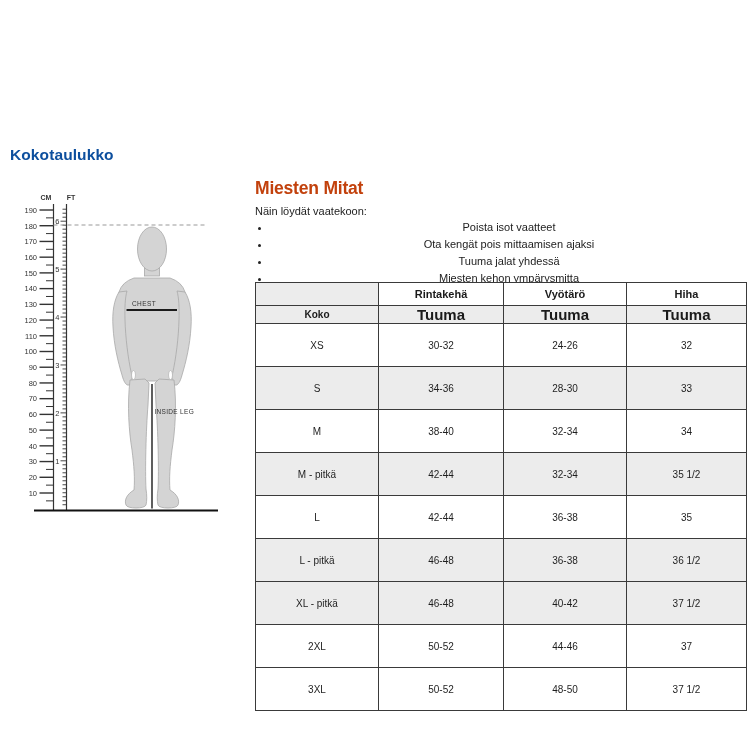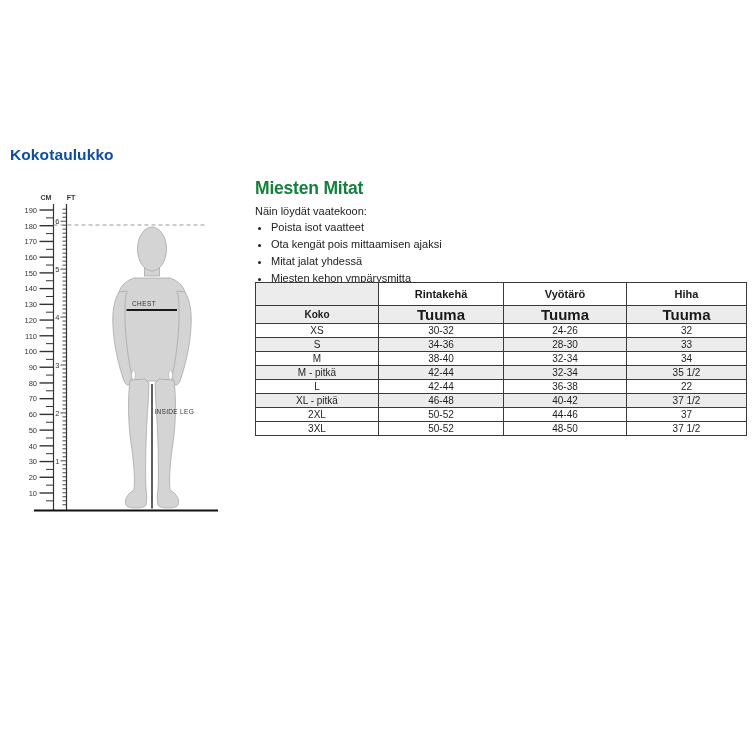--- a/index.html
+++ b/index.html
@@ -6,38 +6,38 @@
   body{
     width:755px;height:755px;background:#ffffff;position:relative;overflow:hidden;
     font-family:"Liberation Sans","DejaVu Sans",sans-serif;color:#1a1a1a;
   }
   .page-title{
     position:absolute;left:10px;top:146px;margin:0;
     font-size:15.5px;font-weight:bold;color:#0d4f9e;letter-spacing:0.1px;
   }
   .diagram{position:absolute;left:10px;top:190px;width:235px;height:332px;}
   .content{position:absolute;left:255px;top:178px;width:492px;}
-  .content h1{margin:0 0 6px 0;font-size:17.5px;font-weight:bold;letter-spacing:-0.2px;color:#15803d;}
+  .content h1{margin:0 0 6px 0;font-size:17.5px;font-weight:bold;letter-spacing:-0.2px;color:#c2410c;}
   .intro{font-size:11px;margin:0 0 5px 0;color:#222;}
-  ul.tips{margin:0;padding:0 0 0 16px;font-size:11px;color:#222;}
+  ul.tips{margin:0;padding:0 0 0 16px;font-size:11px;color:#222;text-align:center;}
   ul.tips li{margin:0 0 6px 0;line-height:11px;}
   .size-table-wrap{position:absolute;left:255px;top:282px;}
   table.size-table{border-collapse:collapse;table-layout:fixed;width:491px;}
   table.size-table th,table.size-table td{
     border:1px solid #3a3a3a;text-align:center;vertical-align:middle;
     padding:0;overflow:hidden;white-space:nowrap;
   }
   tr.measure-row{height:23px;}
   tr.measure-row th{font-size:11px;font-weight:bold;background:#ffffff;}
   tr.measure-row th.blank{background:#ececec;}
   tr.unit-row{height:16px;}
   tr.unit-row th{background:#ececec;}
   tr.unit-row th.koko{font-size:10px;font-weight:bold;}
   tr.unit-row th.tuuma{font-size:15px;font-weight:bold;}
-  tbody tr{height:14px;}
+  tbody tr{height:43px;}
   tbody td{font-size:10px;background:#ffffff;color:#1e1e1e;}
   tbody tr.alt td{background:#ececec;}
 </style>
 </head>
 <body>
 
 <h2 class="page-title">Kokotaulukko</h2>
 
 <div class="diagram">
   <svg width="235" height="332" viewBox="0 0 235 332">
@@ -213,21 +213,21 @@
     <line x1="24" y1="320.5" x2="208" y2="320.5" stroke="#111" stroke-width="2.2"></line>
   </svg>
 </div>
 
 <div class="content">
   <h1>Miesten Mitat</h1>
   <p class="intro">Näin löydät vaatekoon:</p>
   <ul class="tips" id="tips-list">
       <li>Poista isot vaatteet</li>
       <li>Ota kengät pois mittaamisen ajaksi</li>
-      <li>Mitat jalat yhdessä</li>
+      <li>Tuuma jalat yhdessä</li>
       <li>Miesten kehon ympärysmitta</li>
     </ul>
 </div>
 
 <div class="size-table-wrap">
   <table class="size-table">
     <colgroup>
       <col style="width:123px">
         <col style="width:125px">
         <col style="width:123px">
@@ -269,21 +269,27 @@
         <tr class="alt">
           <td>M - pitkä</td>
           <td>42-44</td>
           <td>32-34</td>
           <td>35 1/2</td>
         </tr>
         <tr>
           <td>L</td>
           <td>42-44</td>
           <td>36-38</td>
-          <td>22</td>
+          <td>35</td>
+        </tr>
+        <tr class="alt">
+          <td>L - pitkä</td>
+          <td>46-48</td>
+          <td>36-38</td>
+          <td>36 1/2</td>
         </tr>
         <tr class="alt">
           <td>XL - pitkä</td>
           <td>46-48</td>
           <td>40-42</td>
           <td>37 1/2</td>
         </tr>
         <tr>
           <td>2XL</td>
           <td>50-52</td>

